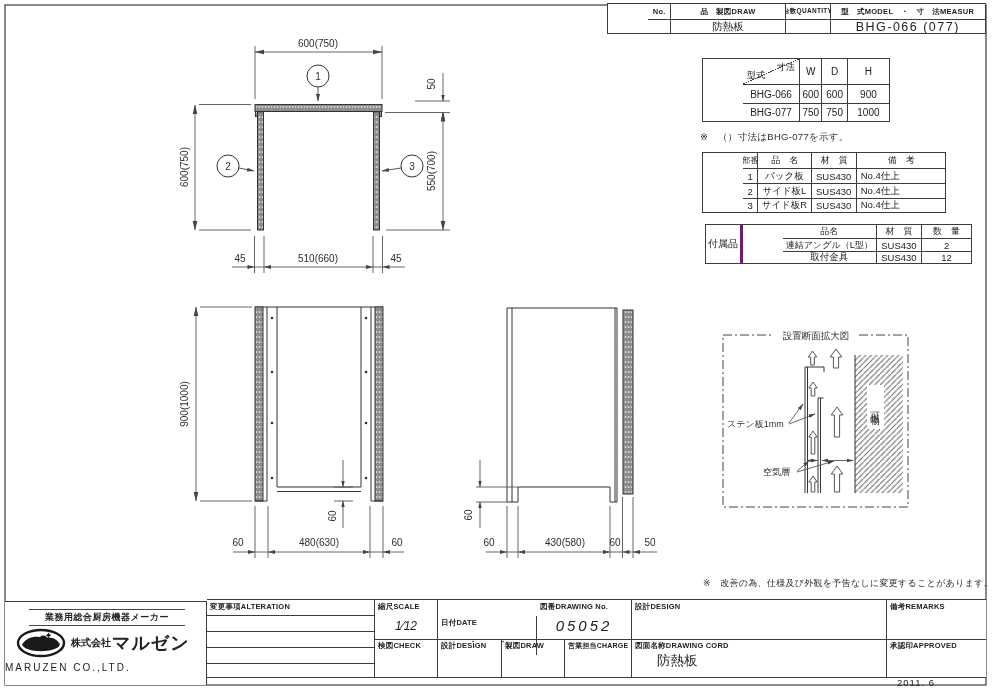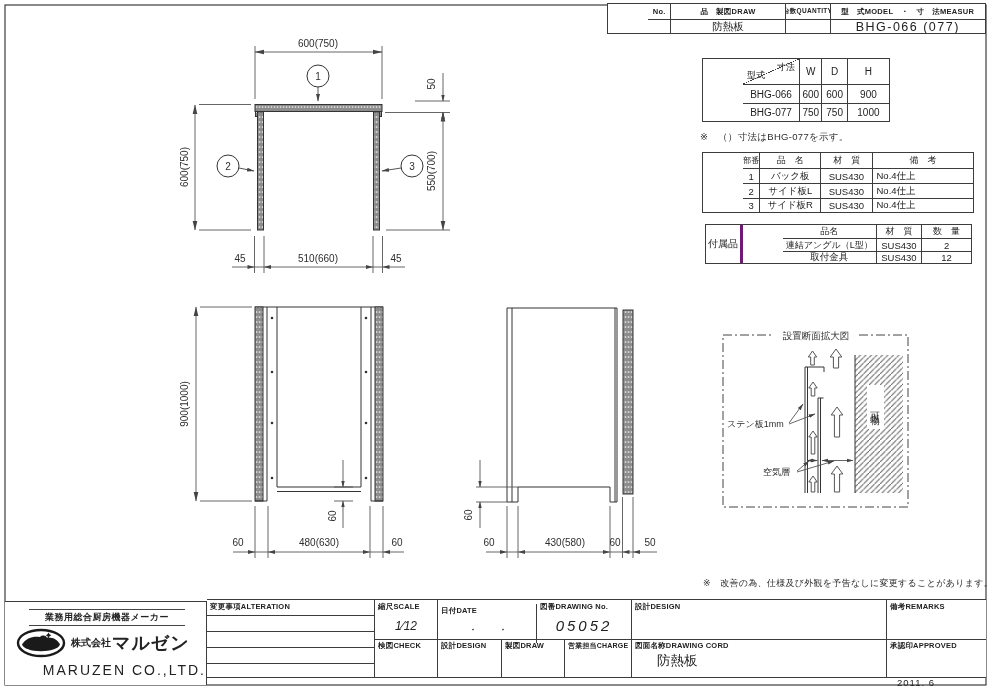--- a/index.html
+++ b/index.html
@@ -261,21 +261,21 @@
     </div>
     <div class="trow bt2" style="height:18px">
       <div class="tcell" style="width:71px;font-size:10px">BHG-077</div>
       <div class="tcell bl" style="width:28px;font-size:10px">750</div>
       <div class="tcell bl" style="width:32px;font-size:10px">750</div>
       <div class="tcell bl" style="width:53px;font-size:10px">1000</div>
     </div>
   </div>
   <div class="small-note" style="left:700px;top:131px">※　（）寸法はBHG-077を示す。</div>
 
-  <div class="tbl" style="left:702px;top:152px;width:272px;height:61px">
+  <div class="tbl" style="left:702px;top:152px;width:244px;height:61px">
     <div class="trow" style="height:15px">
       <div class="tcell" style="width:20px;font-size:8px">部番</div>
       <div class="tcell bl" style="width:75px;font-size:9px">品　名</div>
       <div class="tcell bl" style="width:63px;font-size:9px">材　質</div>
       <div class="tcell bl" style="width:124px;font-size:9px">備　考</div>
     </div>
     <div class="trow bt2" style="height:15px">
       <div class="tcell" style="width:20px;font-size:9.5px">1</div>
       <div class="tcell bl" style="width:75px;font-size:9.5px">バック板</div>
       <div class="tcell bl" style="width:63px;font-size:9.5px">SUS430</div>
@@ -327,38 +327,38 @@
     <div style="position:absolute;left:24px;top:7px;width:156px;text-align:center;font-size:9px;font-weight:bold;letter-spacing:.5px;border-top:1px solid #444;border-bottom:1px solid #444;padding:1px 0">業務用総合厨房機器メーカー</div>
     <div style="position:absolute;left:10px;top:26px;display:flex;align-items:center">
       <svg width="52" height="30" viewBox="0 0 52 30">
         <ellipse cx="26" cy="15" rx="23" ry="13" fill="#fff" stroke="#1a1a1a" stroke-width="2.4"></ellipse>
         <path d="M7,16.5 C11,9.5 19,7.8 25,9 C27,6.8 31,7.2 31.8,9.6 C38,9 43,12 45,16.5 C43.5,21 35,23.2 26,23.2 C16,23.2 8.5,20.5 7,16.5 Z" fill="#1a1a1a"></path>
         <path d="M33.5,4.4 l1,1.9 1.9,1 -1.9,1 -1,1.9 -1,-1.9 -1.9,-1 1.9,-1 Z" fill="#1a1a1a"></path>
       </svg>
       <span style="font-size:10px;font-weight:bold;margin-left:4px">株式会社</span>
       <span style="font-size:18px;font-weight:900;letter-spacing:1px;margin-left:1px">マルゼン</span>
     </div>
-    <div style="position:absolute;left:0;top:60px;width:100%;text-align:right;font-size:14px;letter-spacing:2px">MARUZEN  CO.,LTD.</div>
+    <div style="position:absolute;left:0;top:60px;width:100%;text-align:left;font-size:10px;letter-spacing:2px">MARUZEN  CO.,LTD.</div>
   </div>
 
   <div class="abs" style="left:207px;top:599px;width:779px;height:79px;border-top:1px solid #3c3c3c;border-bottom:1px solid #3c3c3c;box-sizing:border-box;background:#fff">
 
     <div class="tb-cell" style="left:0;top:0;width:168px;height:100%">
       <div class="tb-lab">変更事項ALTERATION</div>
       <div class="hline" style="top:15px"></div>
         <div class="hline" style="top:31px"></div>
       <div class="hline" style="top:47px"></div>
         <div class="hline" style="top:63px"></div>
     </div>
 
     <div class="tb-cell" style="left:168px;top:0;width:63px;height:39px">
       <div class="tb-lab">縮尺SCALE</div>
       <div class="tb-val" style="font-size:12px">1⁄12</div>
     </div>
-    <div class="tb-cell" style="left:231px;top:4px;width:99px;height:39px">
+    <div class="tb-cell" style="left:231px;top:16px;width:99px;height:39px">
       <div class="tb-lab">日付DATE</div>
       <div class="tb-val" style="font-size:10px">・　　・</div>
     </div>
     <div class="tb-cell" style="left:330px;top:0;width:95px;height:39px">
       <div class="tb-lab">図番DRAWING  No.</div>
       <div class="tb-val" style="font-size:15px;letter-spacing:3px">05052</div>
     </div>
     <div class="tb-cell" style="left:425px;top:0;width:255px;height:39px">
       <div class="tb-lab">設計DESIGN</div>
     </div>

